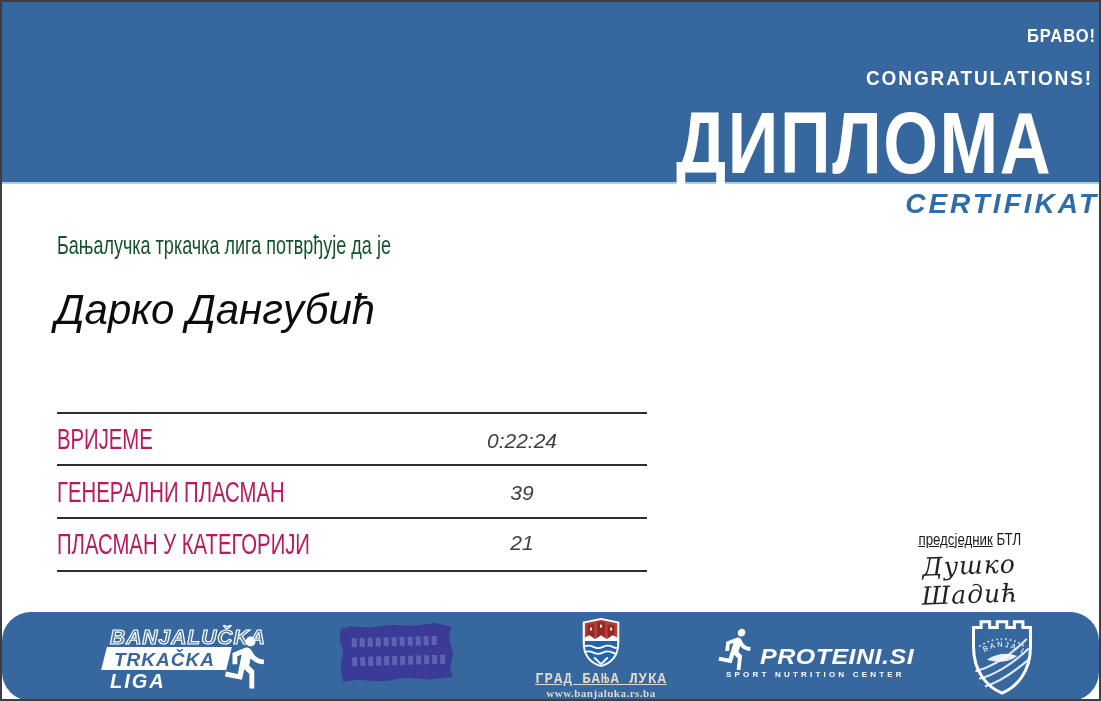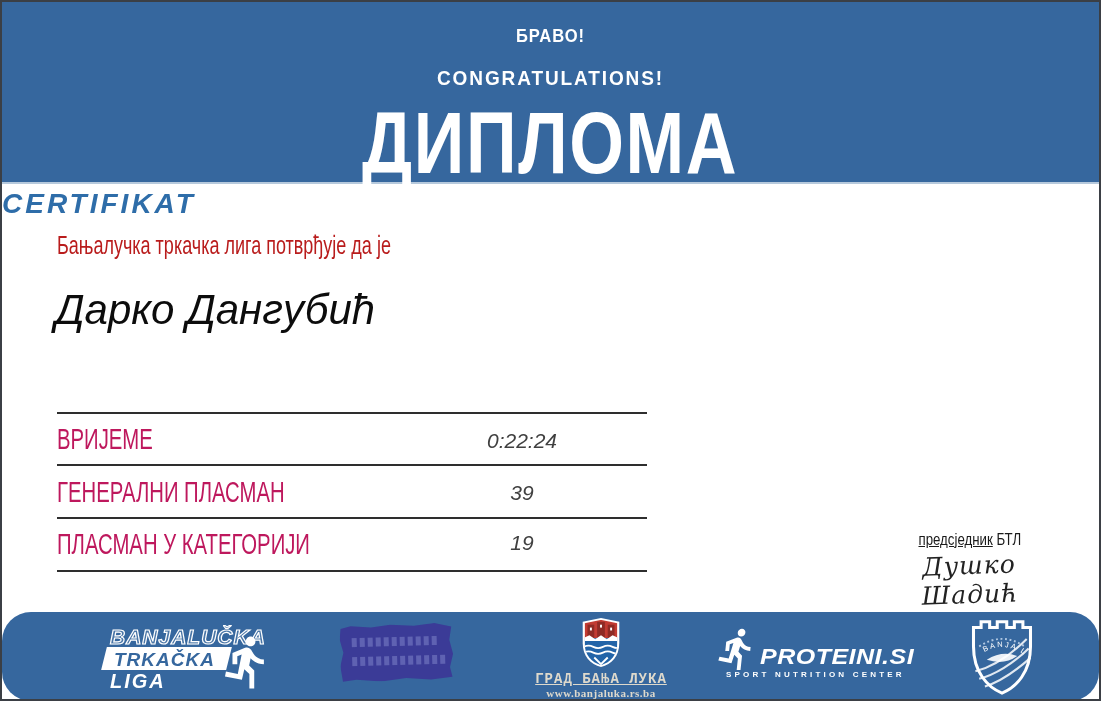--- a/index.html
+++ b/index.html
@@ -6,36 +6,36 @@
   html,body { background:#888; }
   .page {
     position:relative; width:1101px; height:701px; margin:0 auto;
     background:#ffffff; border:2px solid #3b3f45; overflow:hidden;
     font-family:"Liberation Sans", sans-serif; color:#1b1b1b;
   }
   
   .header {
     position:absolute; left:0; top:0; width:100%; height:182px;
     background:#36679E; border-bottom:2px solid #b6c9dc;
-    text-align:center; color:#fff;
+    text-align:right; color:#fff;
   }
   .cond { display:inline-block; white-space:nowrap; transform:scaleX(var(--sx,.75)); transform-origin:50% 50%; }
   .cond-l { display:inline-block; white-space:nowrap; transform:scaleX(var(--sx,.75)); transform-origin:0 50%; }
   .bravo { margin-top:24px; font-size:18px; font-weight:bold; letter-spacing:1px; --sx:.92; }
   .congrats { display:block; margin-top:20px; }
   .congrats span { font-size:20px; font-weight:bold; letter-spacing:2px; --sx:.95; }
   .diploma { display:block; margin-top:2px; }
   .diploma span { font-size:88px; font-weight:bold; letter-spacing:2px; --sx:.80; }
   
   .certifikat {
-    position:absolute; left:0; top:186px; width:100%; text-align:left;
+    position:absolute; left:0; top:186px; width:100%; text-align:right;
     font-size:28px; font-weight:bold; font-style:italic; letter-spacing:3px; color:#2E6DA9;
   }
   
-  .intro { position:absolute; left:55px; top:229px; font-size:25px; color:#b91c1c; --sx:.72; }
+  .intro { position:absolute; left:55px; top:229px; font-size:25px; color:#14532d; --sx:.72; }
   .recipient { position:absolute; left:53px; top:284px; font-size:42px; font-style:italic; color:#0c0c0c; }
   .participation { position:absolute; left:55px; top:377px; font-size:21px; }
   .participation .prefix { --sx:.74; color:#1c1c1c; }
   .participation .event { --sx:.72; font-style:italic; font-weight:bold; color:#2a2a2a; margin-left:2px; }
   .rule { position:absolute; left:55px; width:590px; height:0; border-top:2px solid #2e2e2e; }
   .r1 { top:410px; } .r2 { top:462px; } .r3 { top:515px; } .r4 { top:568px; }
   .result-label { position:absolute; left:55px; font-size:29px; color:#be185d; --sx:.70; }
   .rl1 { top:421px; } .rl2 { top:474px; } .rl3 { top:526px; }
   .result-value { position:absolute; left:440px; width:160px; text-align:center; font-size:21px; font-style:italic; color:#404040; }
   .rv1 { top:427px; } .rv2 { top:479px; } .rv3 { top:529px; }
@@ -97,21 +97,21 @@
   <div class="rule r3"></div>
   <div class="rule r4"></div>
 
   <div class="result-label rl1"><span class="cond-l">ВРИЈЕМЕ</span></div>
   <div class="result-value rv1">0:22:24</div>
 
   <div class="result-label rl2"><span class="cond-l">ГЕНЕРАЛНИ ПЛАСМАН</span></div>
   <div class="result-value rv2">39</div>
 
   <div class="result-label rl3"><span class="cond-l">ПЛАСМАН У КАТЕГОРИЈИ</span></div>
-  <div class="result-value rv3">19</div>
+  <div class="result-value rv3">21</div>
 
   <div class="sigblock">
     <div class="sig-role">
       <span class="cond"><span class="u">предсједник</span>&nbsp;<span>БТЛ</span></span>
     </div>
     <div class="sig-name">Душко Шадић</div>
     <div class="sig-date"><span class="cond">БАЊА ЛУКА, 17.11.2024.</span></div>
   </div>
 
   <div class="footer">

